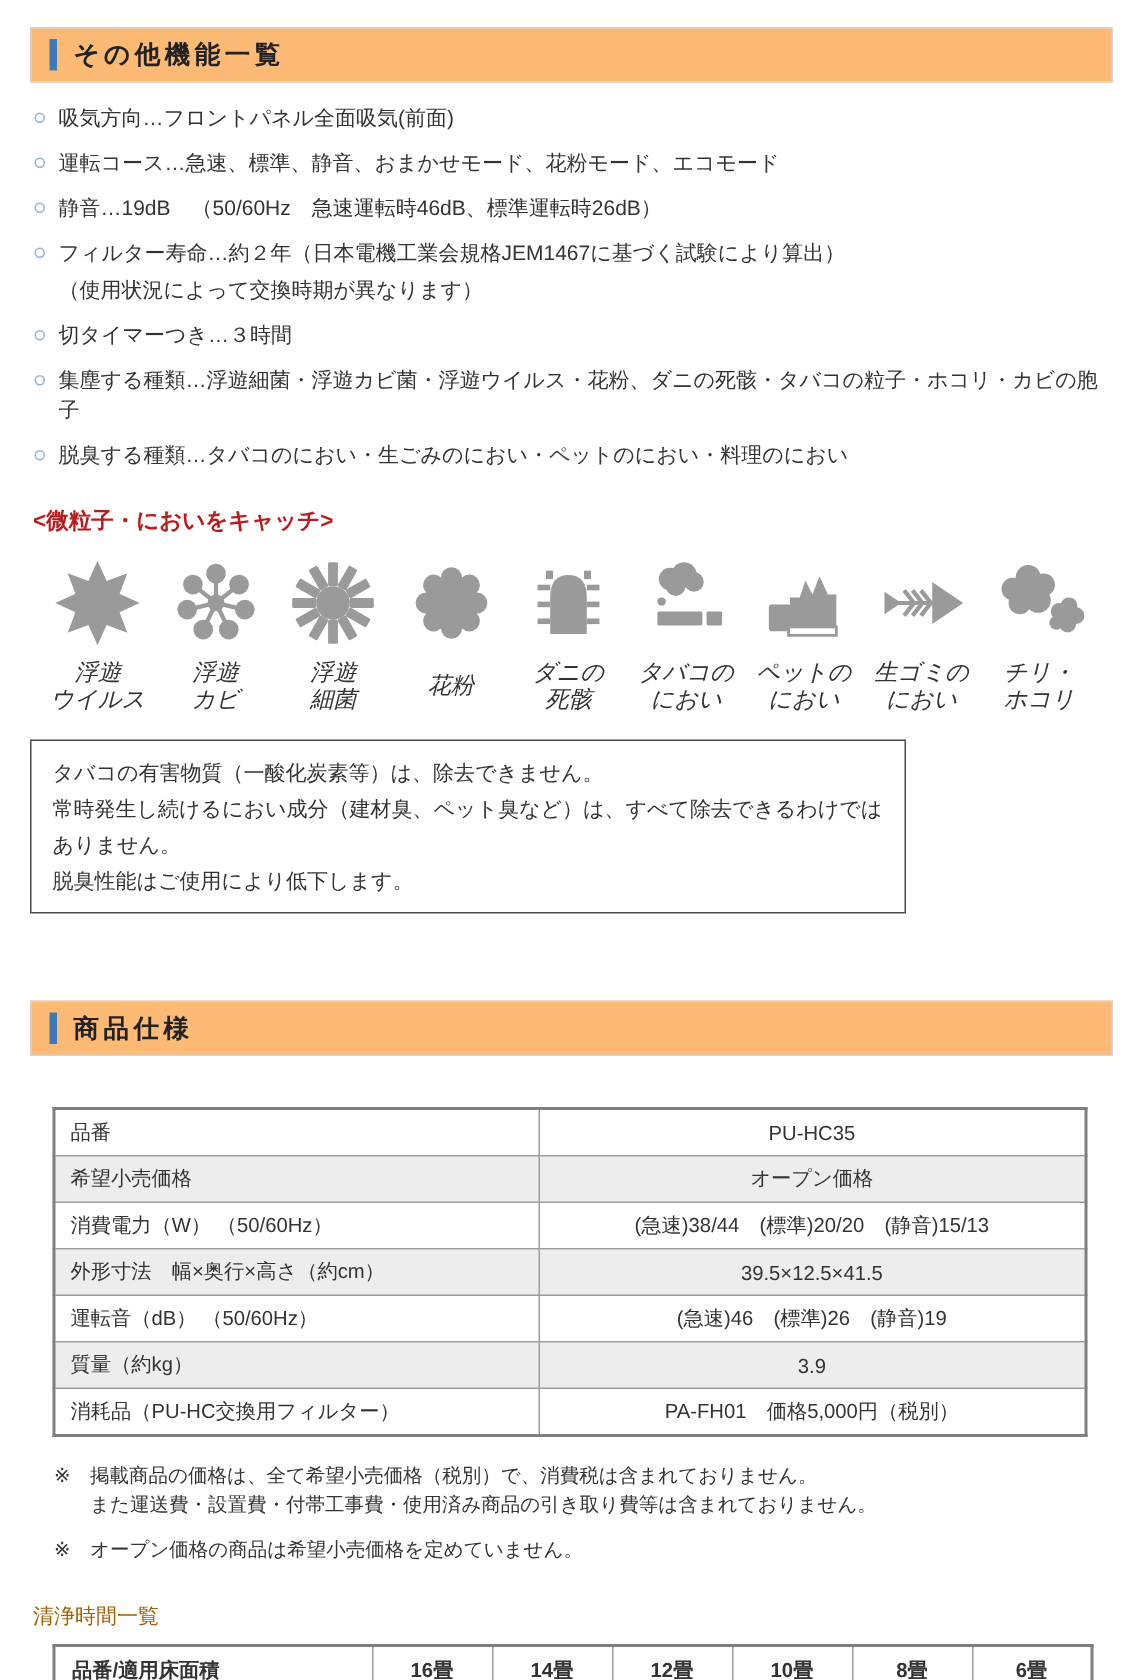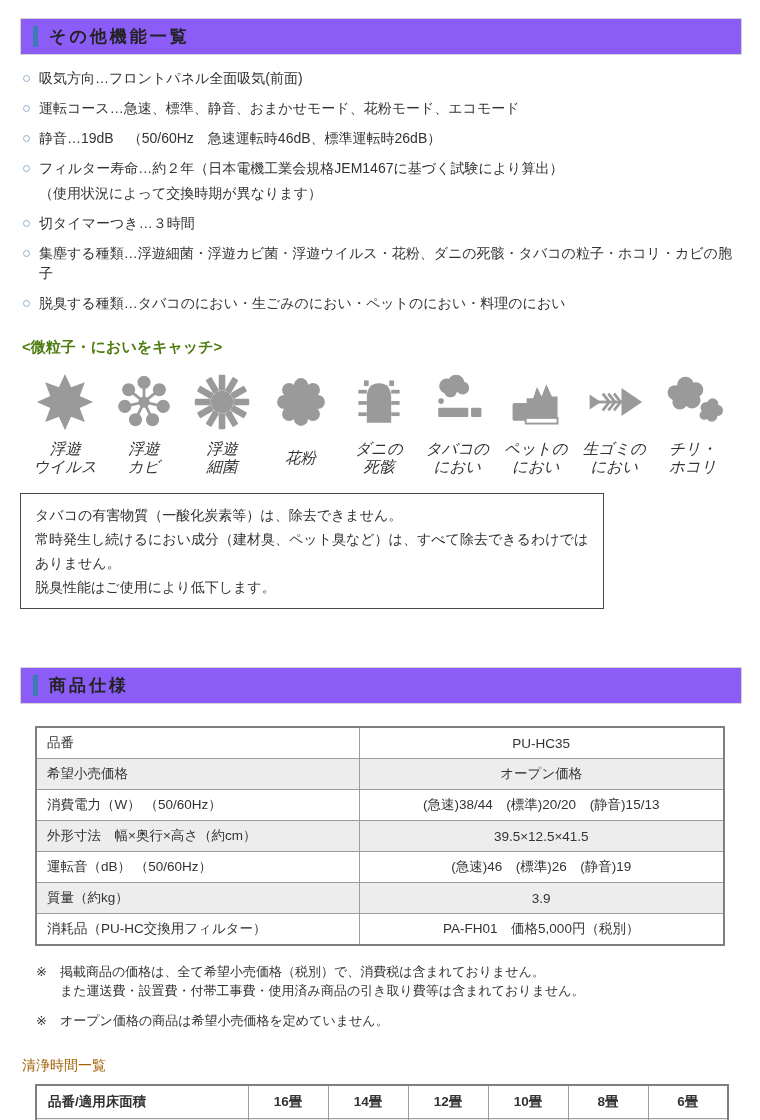--- a/index.html
+++ b/index.html
@@ -6,56 +6,56 @@
   html,body { margin:0; padding:0; background:#fff; }
   body {
     width:760px; height:1120px; overflow:hidden;
     font-family:"Liberation Sans","DejaVu Sans",sans-serif;
     color:#333;
   }
   .page { padding:18px 18px 0 20px; }
 
   
   .section-header {
-    width:722px; border:1px solid #d4d4d4; background:#8b5cf6;
+    width:722px; border:1px solid #d4d4d4; background:#fdba74;
     display:flex; align-items:center; padding:7px 12px; height:37px;font-family:Liberation Mono, monospace;
   }
   .accent-bar { width:5px; height:21px; background:#3d7ab8; margin-right:11px; flex:none; }
   .section-title { font-size:17px; font-weight:bold; color:#222; letter-spacing:3px; }
 
   
   .features-list { list-style:none; margin:13px 0 0 0; padding:0; }
   .feature { position:relative; padding-left:19px; font-size:14px; line-height:20px; margin:10px 0; color:#333; }
   .feature::before {
     content:""; position:absolute; left:3px; top:7px; width:5px; height:5px;
     border:1px solid #93b2ce; border-radius:50%; background:#fff;
   }
   .feature .line2 { margin-top:5px; }
 
   
-  .catch-heading { font-size:15px; font-weight:bold; color:#4d7c0f; margin:25px 0 0 2px; }
+  .catch-heading { font-size:15px; font-weight:bold; color:#b91c1c; margin:25px 0 0 2px; }
   .icons-row { display:flex; margin:12px 0 0 6px; width:706px;font-style:italic; }
   .icon-item { flex:1; display:flex; flex-direction:column; align-items:center; }
   .icon-glyph { height:66px; display:flex; align-items:center; justify-content:center; }
   .icon-glyph svg { width:60px; height:60px; }
   .icon-label {
     text-align:center; font-size:15.5px; line-height:18px; color:#333;
     min-height:38px; display:flex; flex-direction:column; justify-content:center; margin-top:4px;
   }
 
   .note-box {
     width:584px; border:1px solid #4a4a4a; margin-top:16px;
     padding:9px 14px; font-size:14px; line-height:24px; color:#333;
   }
 
   .spec-header { margin-top:58px; }
 
   
   table { border-collapse:collapse; }
-  .spec-table { width:690px; margin:22px 0 0 15px; border:2px solid #7f7f7f; }
+  .spec-table { width:690px; margin:34px 0 0 15px; border:2px solid #7f7f7f; }
   .spec-table td { border:1px solid #9c9c9c; font-size:13.5px; padding:6px 10px; color:#333; }
   .spec-table td.sp-label { width:323px; text-align:left; }
   .spec-table td.sp-value { text-align:center; }
   .spec-table tr:nth-child(even) { background:#ededed; }
 
   
   .spec-notes { margin:16px 0 0 16px; font-size:13px; color:#333; }
   .note-item { display:flex; margin-bottom:11px; line-height:19px; }
   .note-marker { width:24px; flex:none; }
 

